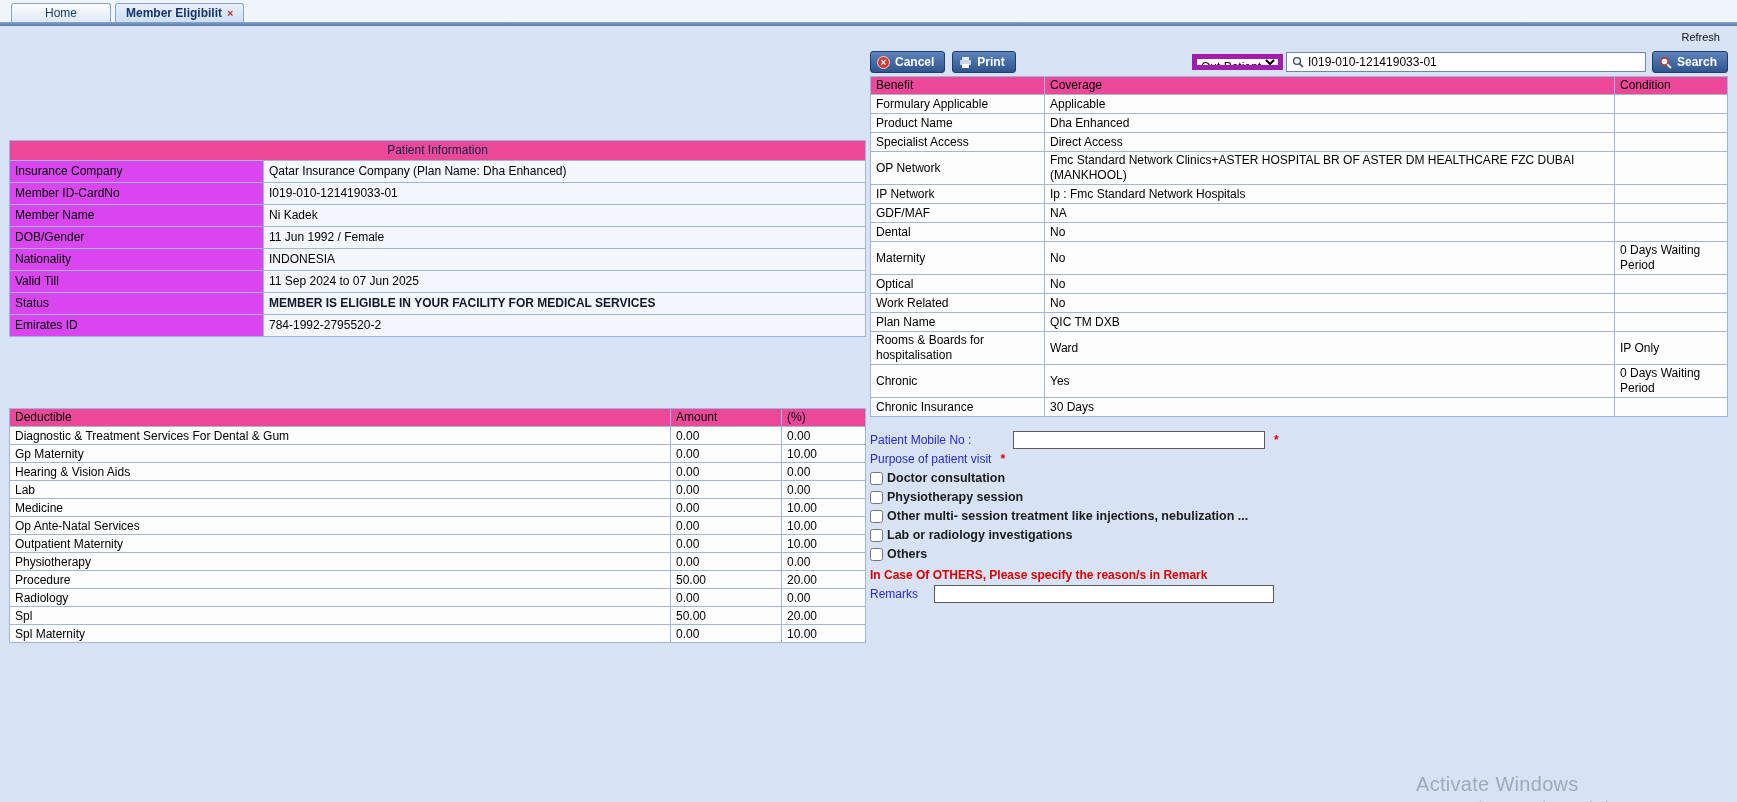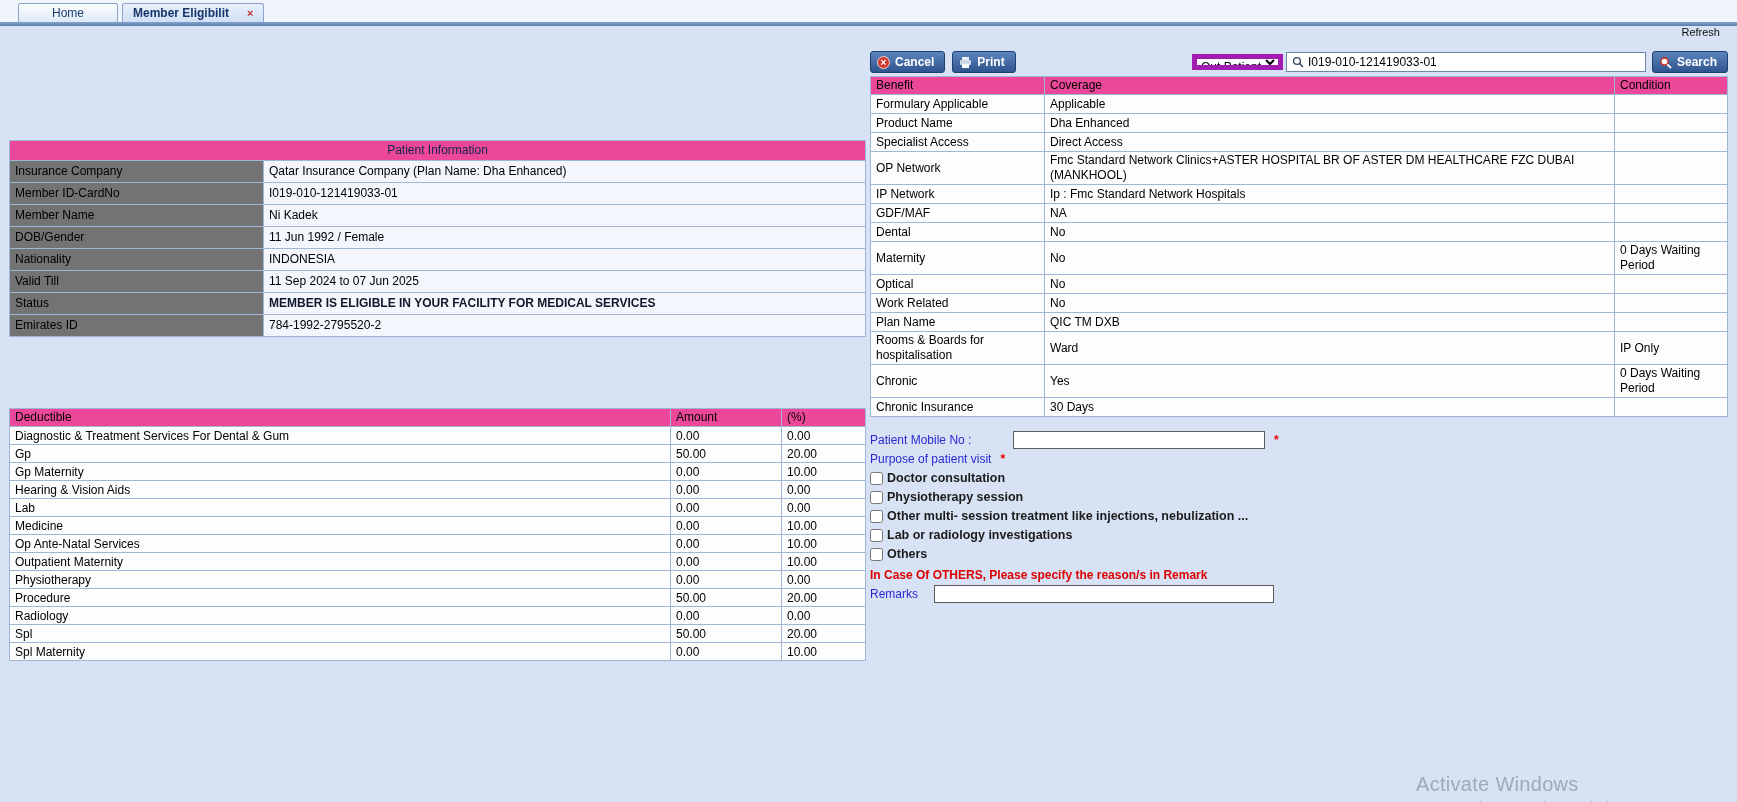--- a/index.html
+++ b/index.html
@@ -12,50 +12,49 @@
     overflow:hidden;
     position:relative;
   }
 
   
   .tab-strip {
     height:22px;
     background:#f0f5fc;
     display:flex;
     align-items:flex-end;
-    padding-left:18px;
+    padding-left:11px;
     gap:4px;
   }
   .tab {
     height:19px;
     min-width:100px;
     border:1px solid #8aa4cc;
     border-bottom:none;
     border-radius:3px 3px 0 0;
     background:linear-gradient(#fdfefe,#dde8f7);
     display:flex; align-items:center; justify-content:center;
     padding:0 10px;
     color:#1a3e6e;
     cursor:pointer;
     white-space:nowrap;
   }
   .tab.active {
     background:linear-gradient(#e9f0fb,#cfdff5);
     font-weight:bold;
     color:#15356a;
-    gap:13px;
   }
   .tab-close {
     color:#c03028; font-size:11px; margin-left:5px; font-weight:bold; line-height:1;
   }
   .blue-bar { height:4px; background:linear-gradient(#87a3cc,#5a7cab); }
 
   
   .refresh-row {
-    height:22px; display:flex; justify-content:flex-end; 
+    height:22px; display:flex; justify-content:flex-end; align-items:center;
     padding-right:17px;
   }
   .refresh-link { color:#111; font-size:11px; text-decoration:none; cursor:pointer; }
 
   
   .left-col  { position:absolute; left:9px;  top:140px; width:857px; }
   .right-col { position:absolute; left:870px; top:50px;  width:858px; }
 
   
   table { border-collapse:collapse; width:100%; table-layout:fixed; }
@@ -66,21 +65,21 @@
     font-weight:normal;
     vertical-align:middle;
     line-height:15px;
     word-wrap:break-word;
   }
   th.hdr, .tbl-title { background:#ec4899; }
   .tbl-title { text-align:center; height:20px; color:#10264d;margin-left:41px; }
 
   
   .info-table tbody tr { height:22px; }
-  .info-table td.lbl { background:#737373; }
+  .info-table td.lbl { background:#d946ef; }
   .info-table td.val { background:#f3f7fd; }
   .info-table tbody tr:nth-child(7) td.val { color:#0f172a; font-weight:bold; }
 
   
   .benefit-table { margin-top:2px; }
   .benefit-table tbody td { background:#fdfdfe; }
   .benefit-table tbody tr { height:19px; }
 
   
   .deductible-table { margin-top:71px; }
@@ -220,25 +219,20 @@
         <th class="hdr">Deductible</th>
         <th class="hdr">Amount</th>
         <th class="hdr">(%)</th>
       </tr>
     </thead>
     <tbody>
       <tr>
           <td>Diagnostic &amp; Treatment Services For Dental &amp; Gum</td>
           <td>0.00</td>
           <td>0.00</td>
-        </tr>
-        <tr>
-          <td>Gp</td>
-          <td>50.00</td>
-          <td>20.00</td>
         </tr>
         <tr>
           <td>Gp Maternity</td>
           <td>0.00</td>
           <td>10.00</td>
         </tr>
         <tr>
           <td>Hearing &amp; Vision Aids</td>
           <td>0.00</td>
           <td>0.00</td>

